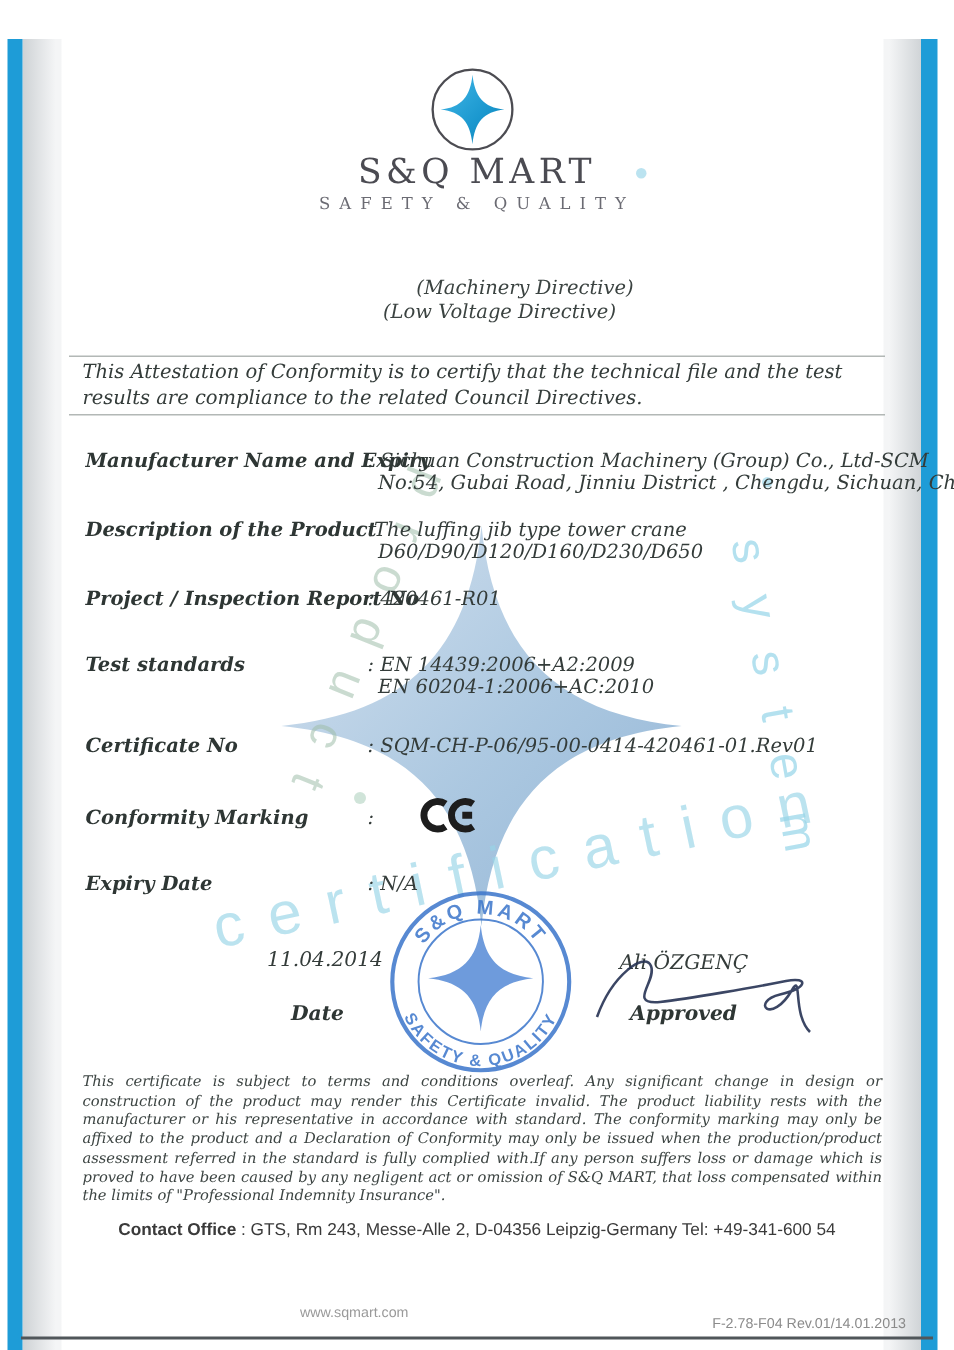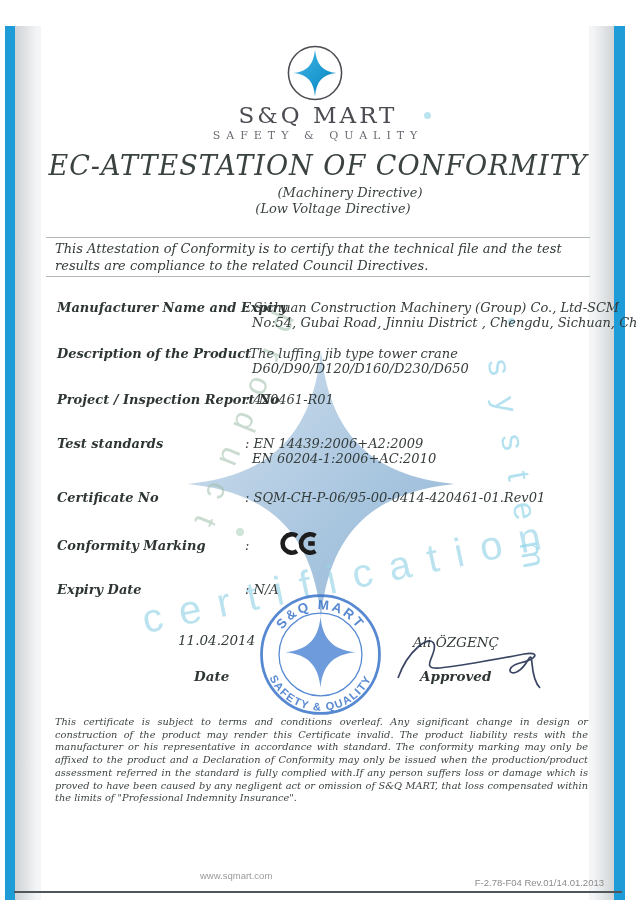--- a/index.html
+++ b/index.html
@@ -110,21 +110,20 @@
           <stop offset="0.6" stop-color="#1b98cf"></stop>
           <stop offset="1" stop-color="#0d7fb4"></stop>
       </linearGradient>
     </defs>
     <circle cx="30" cy="30" r="27.5" fill="#ffffff" stroke="#4c4c52" stroke-width="1.6"></circle>
     <path d="M30,6 C31.5,21 37.5,28.5 52,30 C37.5,31.5 31.5,39 30,54 C28.5,39 22.5,31.5 8,30 C22.5,28.5 28.5,21 30,6 Z" fill="url(#lg)"></path>
   </svg>
   <div class="logo-name">S&amp;Q MART</div>
   <div class="logo-tagline">SAFETY &amp; QUALITY</div>
 
-  <div class="title">EC-ATTESTATION OF CONFORMITY</div>
   <div class="subtitle sub1">(Machinery Directive)</div>
   <div class="subtitle sub2">(Low Voltage Directive)</div>
 
   <div class="rule rule1"></div>
   <p class="intro" style="margin:0;">This Attestation of Conformity is to certify that the technical file and the test results are compliance to the related Council Directives.</p>
   <div class="rule rule2"></div>
 
   <div class="frow" style="top:300px;">
     <span class="flabel">Manufacturer Name and Expiry</span>
     <div class="fvalue">
@@ -200,17 +199,21 @@
       <textPath href="#arcTop" startOffset="50%" text-anchor="middle">S&amp;Q MART</textPath>
     </text>
     <text font-family="Liberation Sans, sans-serif" font-size="12" font-weight="bold" fill="#4079cc" letter-spacing="1.5">
       <textPath href="#arcBot" startOffset="50%" text-anchor="middle">SAFETY &amp; QUALITY</textPath>
     </text>
     <path d="M70,29 C72.4,53.6 83.6,64.9 108,67.5 C83.6,70.1 72.4,81.4 70,106 C67.6,81.4 56.4,70.1 32,67.5 C56.4,64.9 67.6,53.6 70,29 Z" fill="#4c83d4" opacity="0.92"></path>
   </svg>
 
   <p class="legal" style="margin:0;">This certificate is subject to terms and conditions overleaf. Any significant change in design or construction of the product may render this Certificate invalid. The product liability rests with the manufacturer or his representative in accordance with standard. The conformity marking may only be affixed to the product and a Declaration of Conformity may only be issued when the production/product assessment referred in the standard is fully complied with.If any person suffers loss or damage which is proved to have been caused by any negligent act or omission of S&amp;Q MART, that loss compensated within the limits of "Professional Indemnity Insurance".</p>
 
+  <div class="contact">
+    <b>Contact Office</b>
+    <span>: GTS, Rm 243, Messe-Alle 2, D-04356 Leipzig-Germany Tel: +49-341-600 54</span>
+  </div>
 
   <div class="site">www.sqmart.com</div>
   <div class="docref">F-2.78-F04 Rev.01/14.01.2013</div>
 
 </div>
 
 </body></html>

